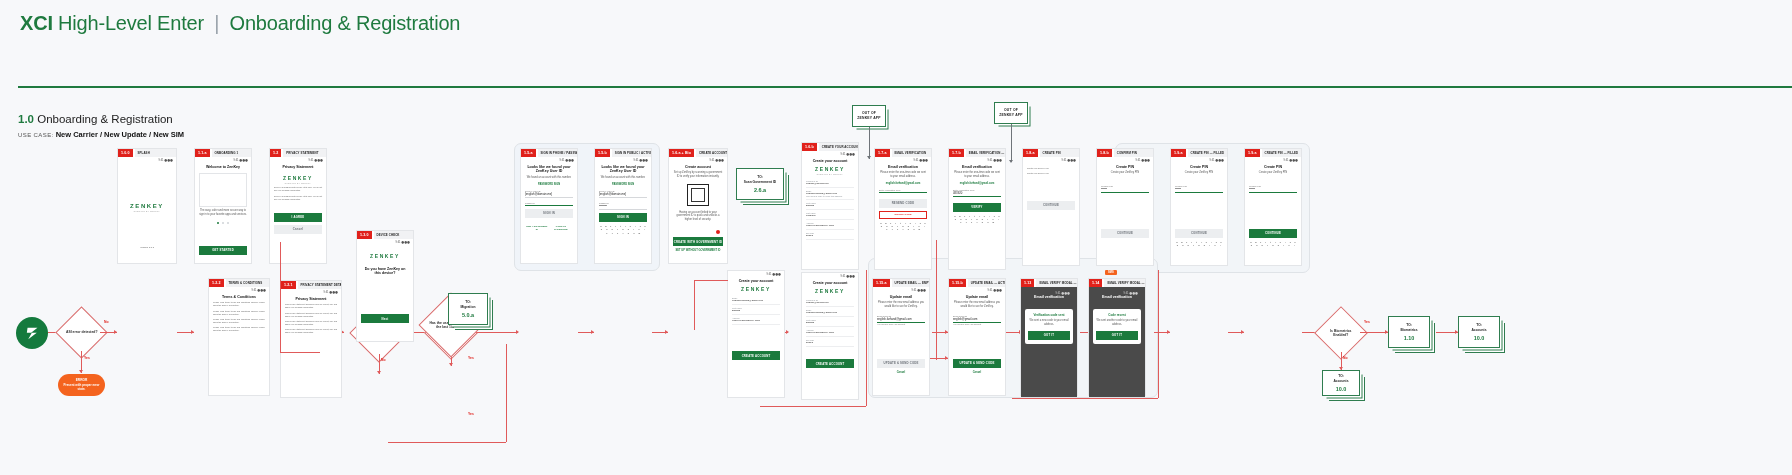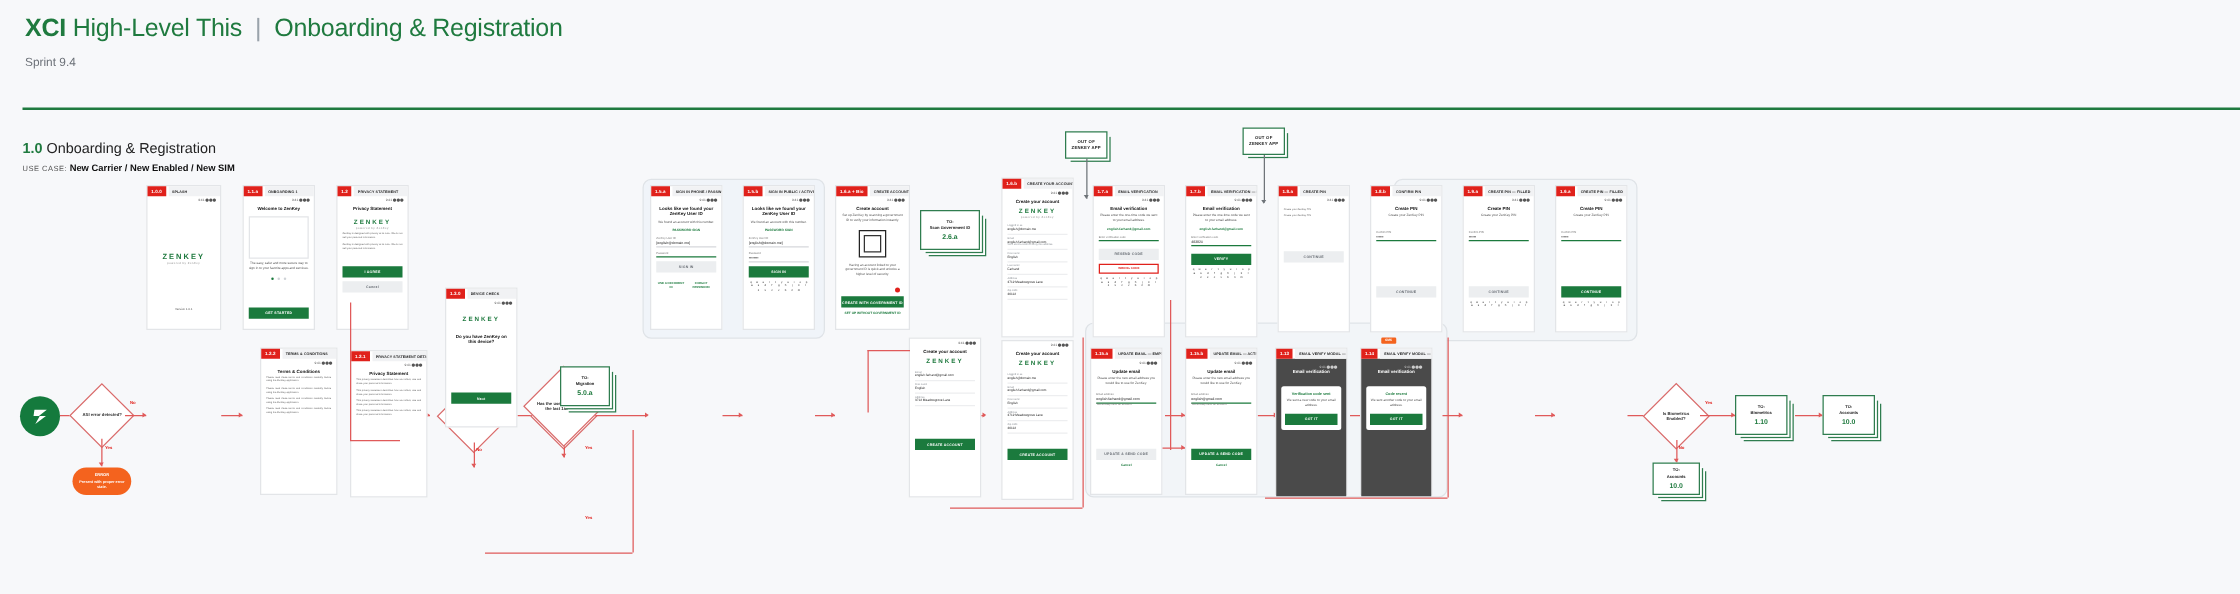--- a/index.html
+++ b/index.html
@@ -116,35 +116,34 @@
   .dot { position:absolute; width:4px; height:4px; border-radius:50%; background:#e0211b; }
   .badge-sm{ position:absolute; background:#f4631e; color:#fff; font-size:2.6px; font-weight:700;
              padding:1px 3px; border-radius:1px; }
 </style>
 </head>
 <body>
 
 <div class="hdr">
   <div class="hdr-title">
     <b>XCI</b>
-    <span>High-Level This</span>
+    <span>High-Level Enter</span>
     <span class="hdr-sep">|</span>
     <span>Onboarding &amp; Registration</span>
   </div>
-  <div class="hdr-sub">Sprint 9.4</div>
 </div>
 <div class="rule"></div>
 <div class="sect">
   <div class="sect-title">
     <b>1.0</b>
     <span>Onboarding &amp; Registration</span>
   </div>
   <div class="usecase">
     <span>USE CASE:</span>
-    <b>New Carrier / New Enabled / New SIM</b>
+    <b>New Carrier / New Update / New SIM</b>
   </div>
 </div>
 
 <div class="canvas">
 
   <div class="group" style="left:514px;  top:13px;  width:146px; height:128px;"></div>
   <div class="group2" style="left:1115px; top:13px;  width:195px; height:130px;"></div>
   <div class="group2" style="left:868px;  top:128px; width:290px; height:140px;"></div>
 
   <div class="n start" style="left:16px; top:187px;">

